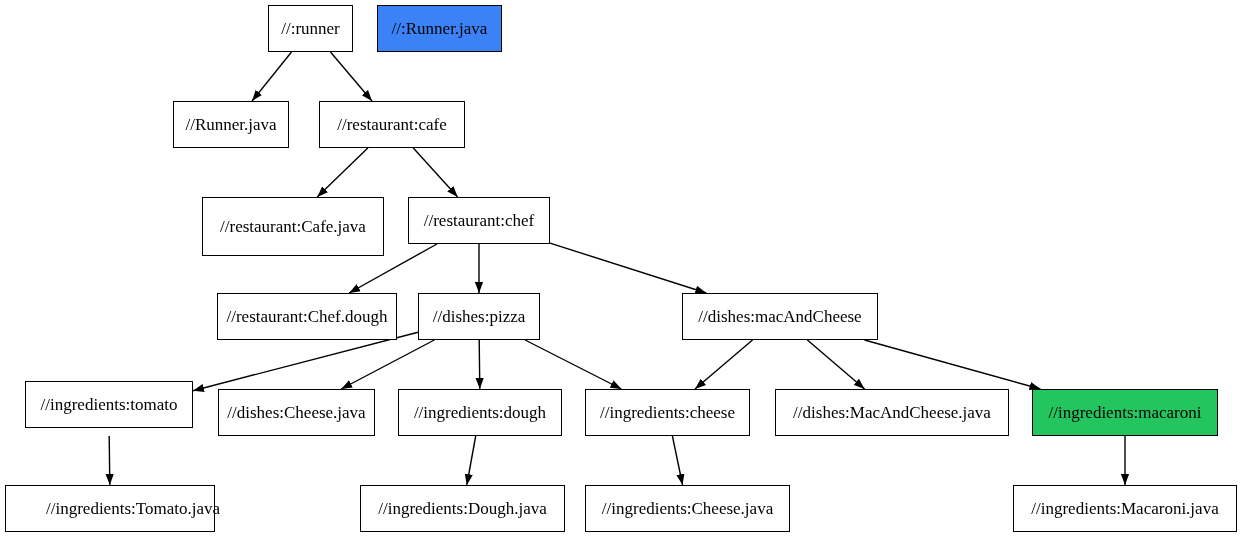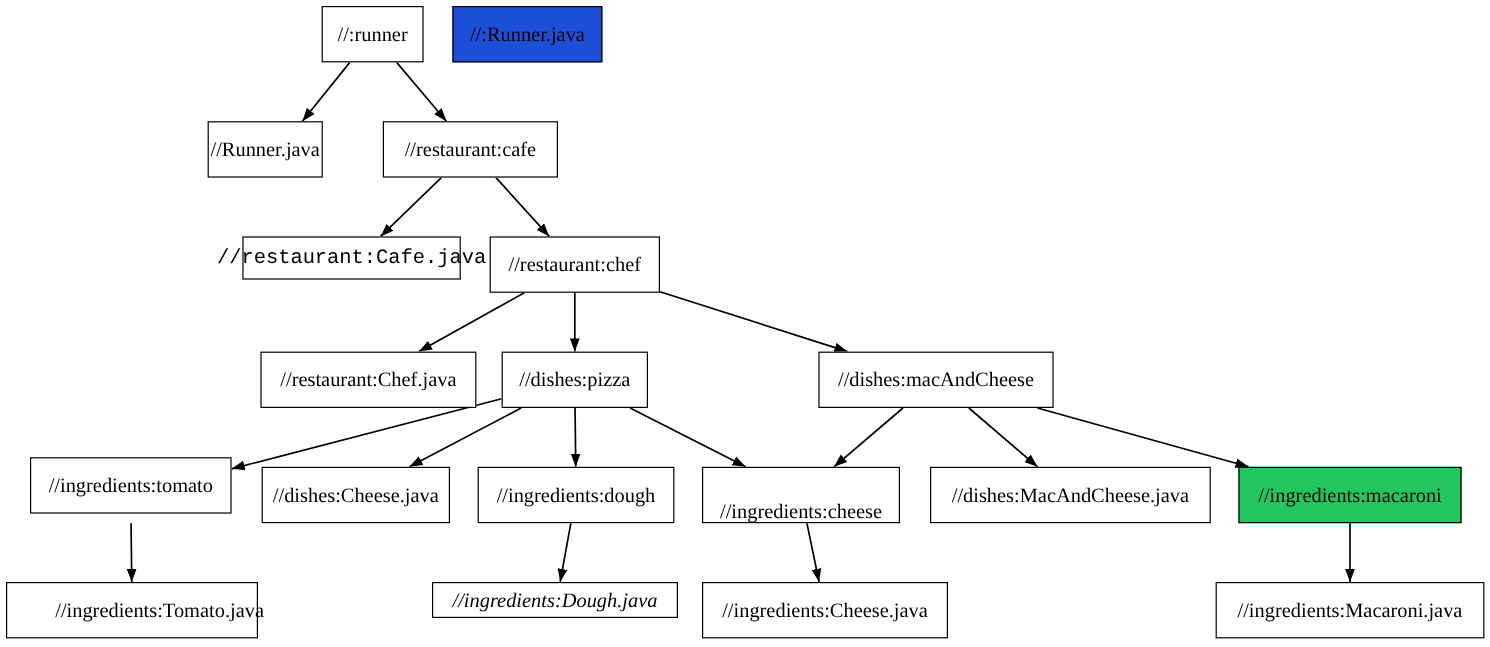--- a/index.html
+++ b/index.html
@@ -65,66 +65,66 @@
       <line x1="864.5" y1="340.0" x2="1040.5" y2="389.0" stroke="#000000" stroke-width="1.4" marker-end="url(#arrowhead)"></line>
       <line x1="109.2" y1="436.0" x2="109.8" y2="485.0" stroke="#000000" stroke-width="1.4" marker-end="url(#arrowhead)"></line>
       <line x1="475.7" y1="436.0" x2="466.8" y2="485.0" stroke="#000000" stroke-width="1.4" marker-end="url(#arrowhead)"></line>
       <line x1="672.4" y1="436.0" x2="682.6" y2="485.0" stroke="#000000" stroke-width="1.4" marker-end="url(#arrowhead)"></line>
       <line x1="1125.0" y1="436.0" x2="1125.0" y2="485.0" stroke="#000000" stroke-width="1.4" marker-end="url(#arrowhead)"></line>
     </svg>
 
 <div class="node" style="left: 268px; top: 5px; width: 85px; height: 47px; border-color: rgb(0, 0, 0); background: rgb(255, 255, 255);">
       <span style="color: rgb(0, 0, 0);">//:runner</span>
     </div>
-    <div class="node" style="left: 377px; top: 5px; width: 125px; height: 47px; border-color: rgb(0, 0, 0); background: #1d4ed8;">
+    <div class="node" style="left: 377px; top: 5px; width: 125px; height: 47px; border-color: rgb(0, 0, 0); background: #3b82f6;">
       <span style="color: rgb(0, 0, 0);">//:Runner.java</span>
     </div>
-    <div class="node" style="left: 173px; top: 101px; width: 96px; height: 47px; border-color: rgb(0, 0, 0); background: rgb(255, 255, 255);">
+    <div class="node" style="left: 173px; top: 101px; width: 116px; height: 47px; border-color: rgb(0, 0, 0); background: rgb(255, 255, 255);">
       <span style="color: rgb(0, 0, 0);">//Runner.java</span>
     </div>
     <div class="node" style="left: 319px; top: 101px; width: 146px; height: 47px; border-color: rgb(0, 0, 0); background: rgb(255, 255, 255);">
       <span style="color: rgb(0, 0, 0);">//restaurant:cafe</span>
     </div>
-    <div class="node" style="left: 202px; top: 197px; width: 182px; height: 36px; border-color: rgb(0, 0, 0); background: rgb(255, 255, 255); font-family: Liberation Mono, monospace;">
+    <div class="node" style="left: 202px; top: 197px; width: 182px; height: 59px; border-color: rgb(0, 0, 0); background: rgb(255, 255, 255);">
       <span style="color: rgb(0, 0, 0);">//restaurant:Cafe.java</span>
     </div>
     <div class="node" style="left: 408px; top: 197px; width: 142px; height: 47px; border-color: rgb(0, 0, 0); background: rgb(255, 255, 255);">
       <span style="color: rgb(0, 0, 0);">//restaurant:chef</span>
     </div>
     <div class="node" style="left: 217px; top: 293px; width: 180px; height: 47px; border-color: rgb(0, 0, 0); background: rgb(255, 255, 255);">
-      <span style="color: rgb(0, 0, 0);">//restaurant:Chef.java</span>
+      <span style="color: rgb(0, 0, 0);">//restaurant:Chef.dough</span>
     </div>
     <div class="node" style="left: 418px; top: 293px; width: 122px; height: 47px; border-color: rgb(0, 0, 0); background: rgb(255, 255, 255);">
       <span style="color: rgb(0, 0, 0);">//dishes:pizza</span>
     </div>
     <div class="node" style="left: 682px; top: 293px; width: 196px; height: 47px; border-color: rgb(0, 0, 0); background: rgb(255, 255, 255);">
       <span style="color: rgb(0, 0, 0); text-align: right;">//dishes:macAndCheese</span>
     </div>
     <div class="node" style="left: 25px; top: 381px; width: 168px; height: 47px; border-color: rgb(0, 0, 0); background: rgb(255, 255, 255);">
       <span style="color: rgb(0, 0, 0);">//ingredients:tomato</span>
     </div>
     <div class="node" style="left: 218px; top: 389px; width: 157px; height: 47px; border-color: rgb(0, 0, 0); background: rgb(255, 255, 255);">
       <span style="color: rgb(0, 0, 0);">//dishes:Cheese.java</span>
     </div>
     <div class="node" style="left: 398px; top: 389px; width: 164px; height: 47px; border-color: rgb(0, 0, 0); background: rgb(255, 255, 255);">
       <span style="color: rgb(0, 0, 0);">//ingredients:dough</span>
     </div>
-    <div class="node" style="left: 585px; top: 389px; width: 165px; height: 47px; border-color: rgb(0, 0, 0); background: rgb(255, 255, 255); align-items: flex-end;">
+    <div class="node" style="left: 585px; top: 389px; width: 165px; height: 47px; border-color: rgb(0, 0, 0); background: rgb(255, 255, 255);">
       <span style="color: rgb(0, 0, 0);">//ingredients:cheese</span>
     </div>
     <div class="node" style="left: 775px; top: 389px; width: 234px; height: 47px; border-color: rgb(0, 0, 0); background: rgb(255, 255, 255);">
       <span style="color: rgb(0, 0, 0);">//dishes:MacAndCheese.java</span>
     </div>
     <div class="node" style="left: 1032px; top: 389px; width: 186px; height: 47px; border-color: rgb(0, 0, 0); background: #22c55e;">
       <span style="color: rgb(0, 0, 0);">//ingredients:macaroni</span>
     </div>
     <div class="node" style="left: 5px; top: 485px; width: 210px; height: 47px; border-color: rgb(0, 0, 0); background: rgb(255, 255, 255); padding-left: 46px;">
       <span style="color: rgb(0, 0, 0);">//ingredients:Tomato.java</span>
     </div>
-    <div class="node" style="left: 360px; top: 485px; width: 205px; height: 30px; border-color: rgb(0, 0, 0); background: rgb(255, 255, 255); font-style: italic;">
+    <div class="node" style="left: 360px; top: 485px; width: 205px; height: 47px; border-color: rgb(0, 0, 0); background: rgb(255, 255, 255);">
       <span style="color: rgb(0, 0, 0);">//ingredients:Dough.java</span>
     </div>
     <div class="node" style="left: 585px; top: 485px; width: 205px; height: 47px; border-color: rgb(0, 0, 0); background: rgb(255, 255, 255);">
       <span style="color: rgb(0, 0, 0);">//ingredients:Cheese.java</span>
     </div>
     <div class="node" style="left: 1013px; top: 485px; width: 224px; height: 47px; border-color: rgb(0, 0, 0); background: rgb(255, 255, 255); align-items: center;">
       <span style="color: rgb(0, 0, 0);">//ingredients:Macaroni.java</span>
     </div>
   </div>
 

